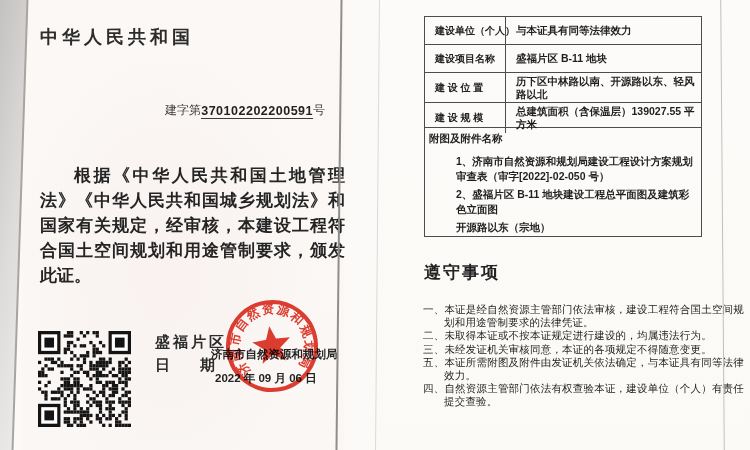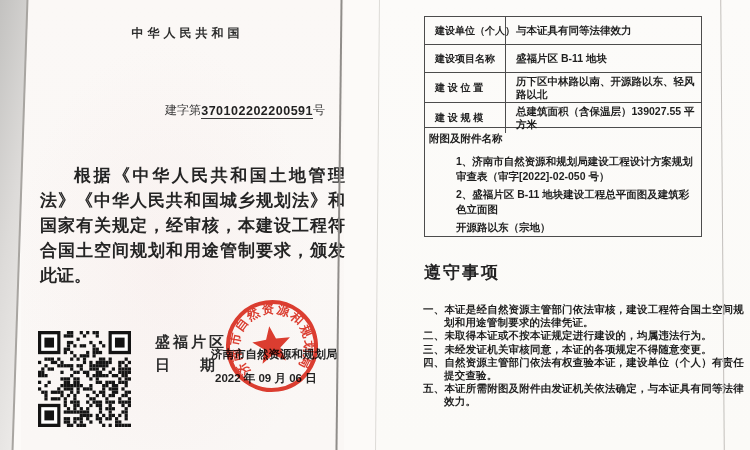--- a/index.html
+++ b/index.html
@@ -28,22 +28,22 @@
       radial-gradient(ellipse at 45% 60%, rgba(238,205,205,0.14), rgba(238,205,205,0) 60%),
       linear-gradient(180deg,#fbf8f6,#faf7f5);
   }
   .page-right{
     position:absolute;left:378px;top:0;width:372px;height:450px;
     background:linear-gradient(180deg,#fcfbf9,#fbfaf7);
   }
 
   
   .country{
-    position:absolute;left:40px;top:25px;width:295px;text-align:center;
-    font-size:12px;font-weight:600;letter-spacing:4px;color:#2c2c2c;
+    position:absolute;left:40px;top:25px;width:295px;
+    font-size:18px;font-weight:600;letter-spacing:4px;color:#2c2c2c;
   }
   .cert-title{
     position:absolute;left:30px;top:64px;width:315px;text-align:center;
     font-size:26px;font-weight:700;letter-spacing:1px;color:#232323;
   }
   .serial-row{
     position:absolute;left:165px;top:102px;width:175px;
     font-size:12px;color:#3a3a3a;white-space:nowrap;
   }
   .serial-line{
@@ -83,21 +83,21 @@
   .attach-label{font-size:10.5px;font-weight:700;color:#222;}
   .attach-list{margin:8px 0 0 27px;width:240px;}
   .attach-list p{margin:0 0 3px 0;font-size:10.5px;font-weight:700;color:#1f1f1f;line-height:15px;}
 
   .notice-title{
     position:absolute;left:424px;top:261px;
     font-size:17px;font-weight:700;letter-spacing:2px;color:#232323;
   }
   .notice-list{position:absolute;left:423px;top:303px;width:324px;}
   .notice-list div{
-    font-size:10.5px;font-weight:700;color:#1f1f1f;line-height:12.5px;
+    font-size:10.5px;font-weight:400;color:#1f1f1f;line-height:12.5px;
     padding-left:21px;text-indent:-21px;margin-bottom:1px;letter-spacing:0.2px;
   }
 </style>
 </head>
 <body>
 
 <div id="screen">
 
   <div class="page-left">
     <div class="country" style="position:absolute;left:19px;">中华人民共和国</div>
@@ -455,22 +455,22 @@
         <p>开源路以东（宗地）</p>
       </div>
     </div>
   </div>
 
   <div class="notice-title">遵守事项</div>
   <div class="notice-list">
     <div>一、本证是经自然资源主管部门依法审核，建设工程符合国土空间规划和用途管制要求的法律凭证。</div>
     <div>二、未取得本证或不按本证规定进行建设的，均属违法行为。</div>
     <div>三、未经发证机关审核同意，本证的各项规定不得随意变更。</div>
+    <div>五、本证所需附图及附件由发证机关依法确定，与本证具有同等法律效力。</div>
     <div>四、自然资源主管部门依法有权查验本证，建设单位（个人）有责任提交查验。</div>
-    <div>五、本证所需附图及附件由发证机关依法确定，与本证具有同等法律效力。</div>
   </div>
 
   <div class="scan-band-left"></div>
   <div class="edge-line edge-left"></div>
   <div class="edge-line edge-mid"></div>
   <div class="edge-line edge-faint"></div>
   <div class="edge-line edge-crease"></div>
 
 </div>
 

